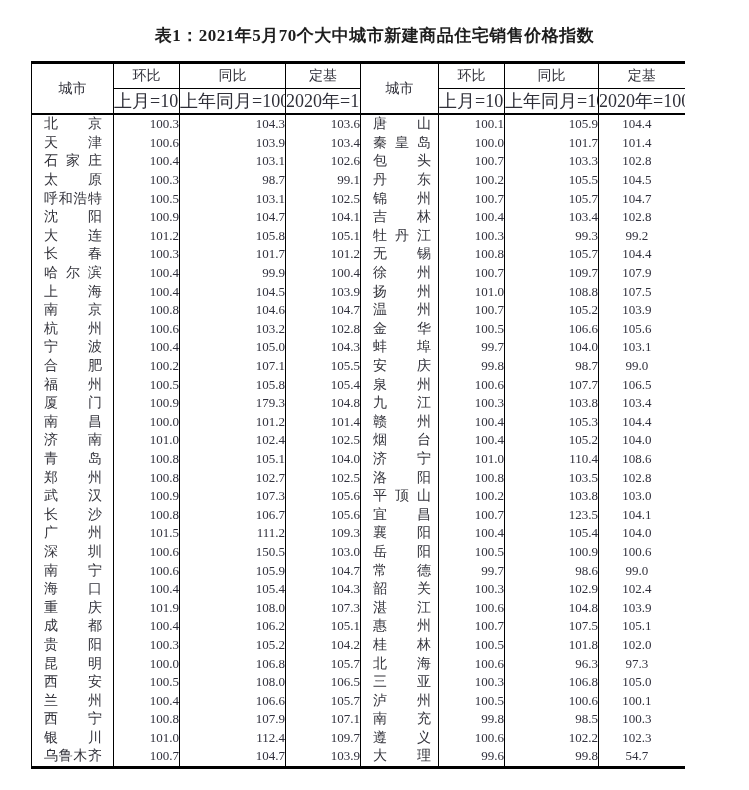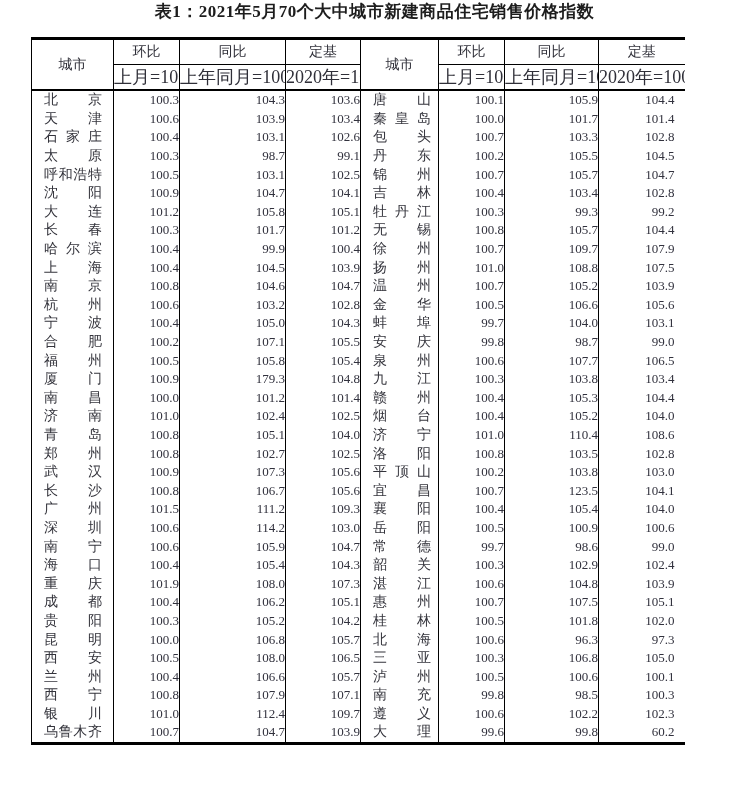--- a/index.html
+++ b/index.html
@@ -3,21 +3,21 @@
 <meta charset="utf-8">
 <style>
   html,body{margin:0;padding:0;}
   body{
     width:749px;height:790px;background:#ffffff;
     font-family:"Liberation Serif","DejaVu Serif",serif;
     color:#33333b;
     -webkit-font-smoothing:antialiased;
   }
   .page-title{
-    padding-top:0;
+    padding-top:24px;
     text-align:center;
     font-size:17px;
     font-weight:bold;
     color:#1d1d1d;
     letter-spacing:0.5px;
   }
   table.idx{
     border-collapse:collapse;
     table-layout:fixed;
     width:653px;
@@ -54,21 +54,21 @@
     margin-left:12px;
     vertical-align:middle;
   }
   .city-name i{font-style:normal;}
   td.val{
     text-align:right;
     font-size:13px;
     padding-right:5px;
     color:#31313d;
   }
-  td.val:last-child{padding-right:10px;}
+  td.val:last-child{padding-right:10px;text-align:center;}
 </style>
 </head>
 <body>
 
 <div class="page-title">表1：2021年5月70个大中城市新建商品住宅销售价格指数</div>
 
 <table class="idx">
   <colgroup>
     <col style="width:82px">
       <col style="width:66px">
@@ -474,21 +474,21 @@
         <td class="val">100.4</td>
         <td class="val">105.4</td>
         <td class="val">104.0</td>
       </tr>
       <tr>
         <td class="city"><span class="city-name">
             <i>深</i>
             <i>圳</i>
           </span></td>
         <td class="val">100.6</td>
-        <td class="val">114.2</td>
+        <td class="val">150.5</td>
         <td class="val">103.0</td>
         <td class="city"><span class="city-name">
             <i>岳</i>
             <i>阳</i>
           </span></td>
         <td class="val">100.5</td>
         <td class="val">100.9</td>
         <td class="val">100.6</td>
       </tr>
       <tr>
@@ -660,16 +660,16 @@
           </span></td>
         <td class="val">100.7</td>
         <td class="val">104.7</td>
         <td class="val">103.9</td>
         <td class="city"><span class="city-name">
             <i>大</i>
             <i>理</i>
           </span></td>
         <td class="val">99.6</td>
         <td class="val">99.8</td>
-        <td class="val">60.2</td>
+        <td class="val">54.7</td>
       </tr>
     </tbody>
 </table>
 
 </body></html>

